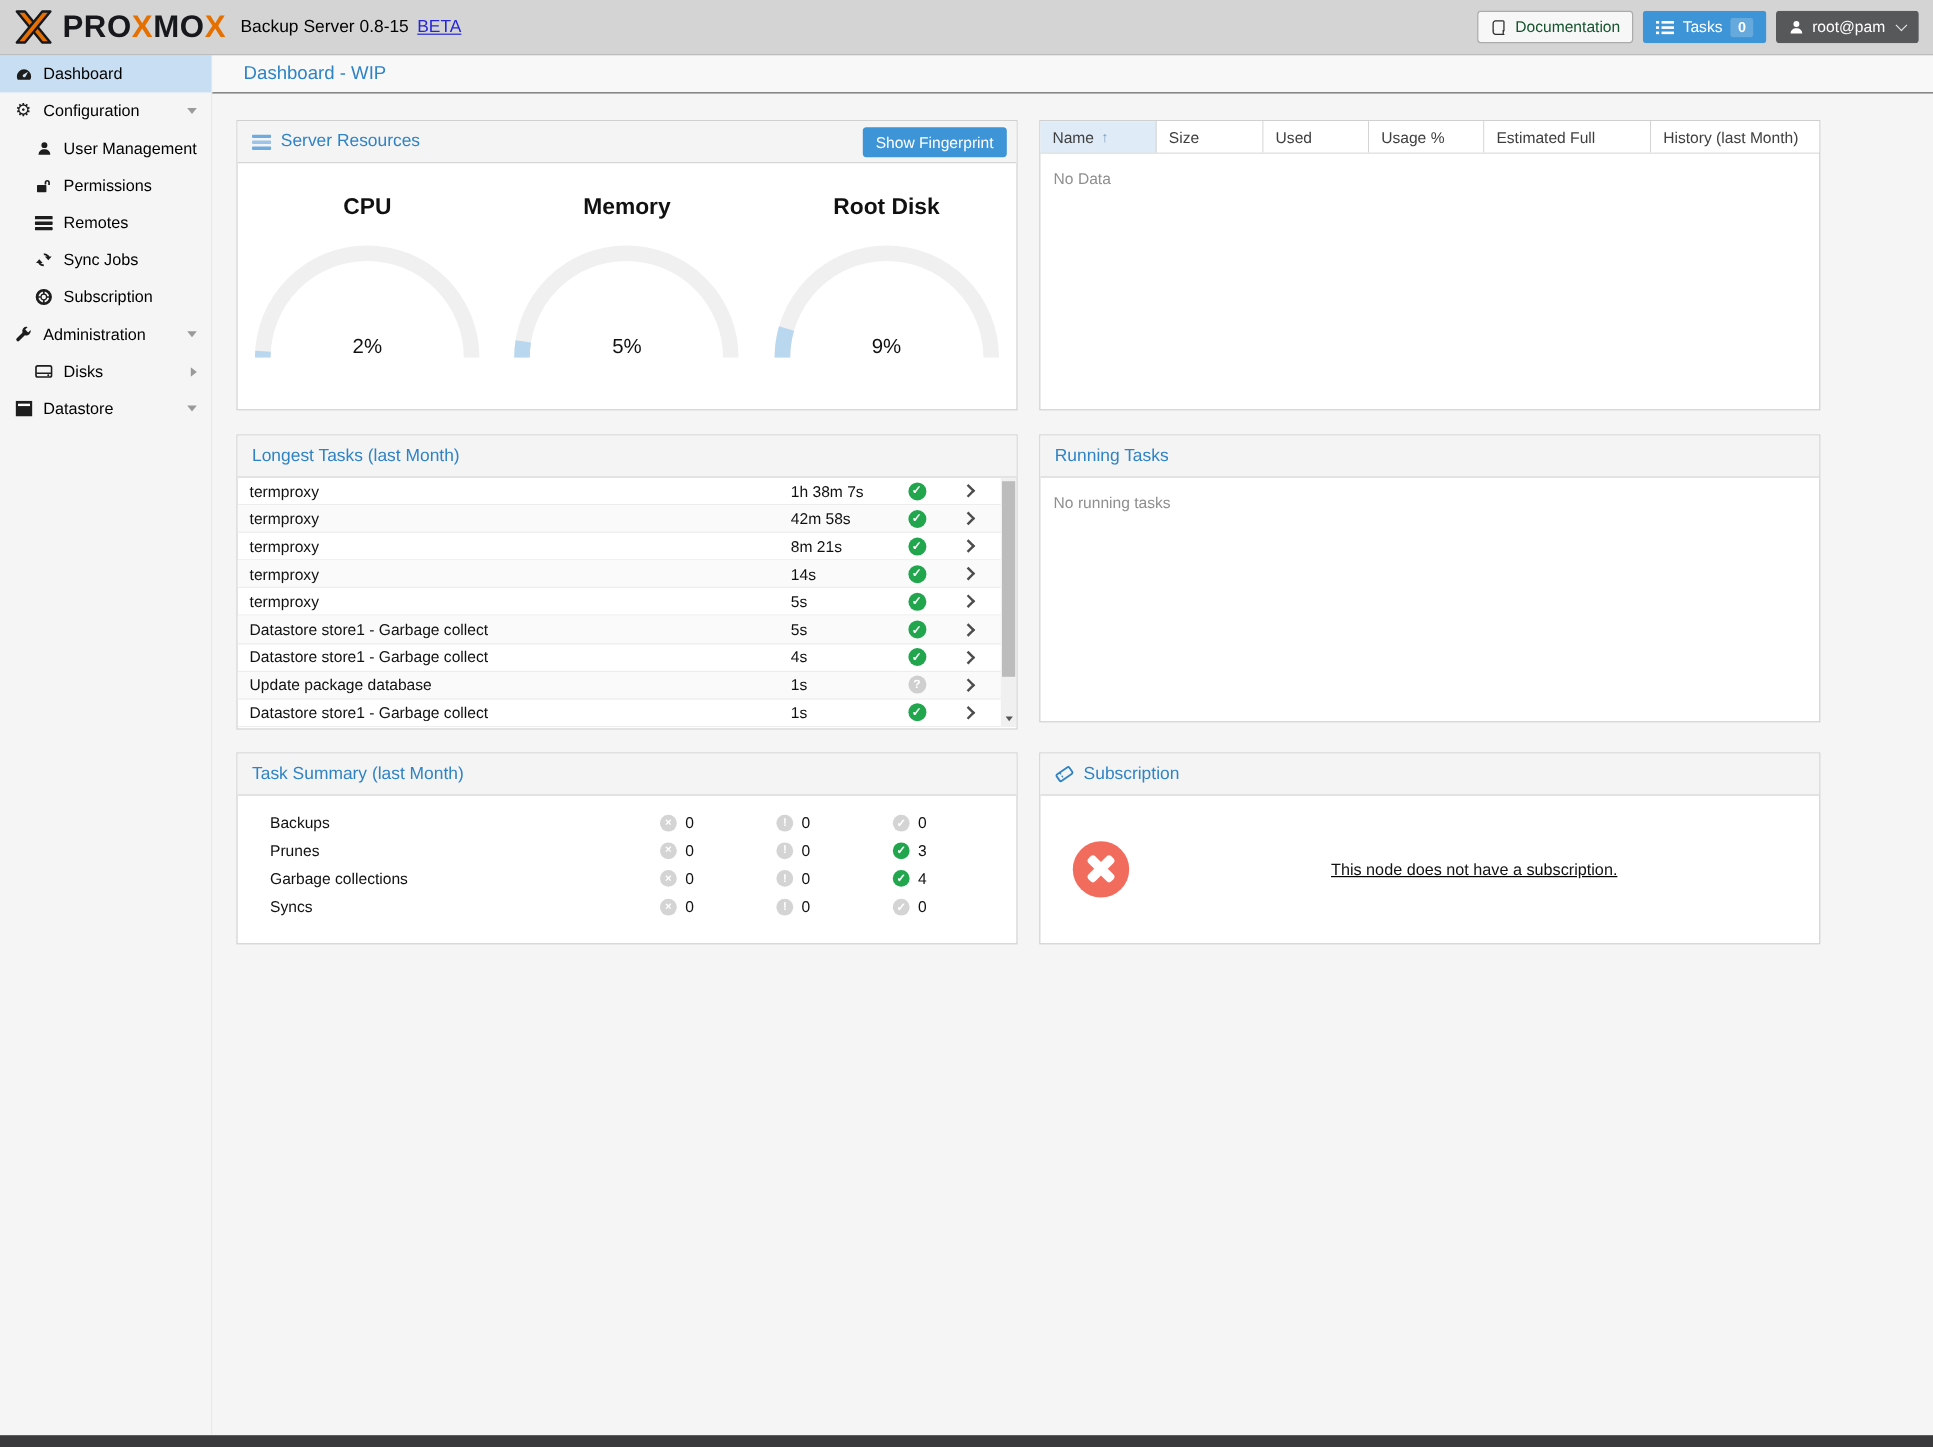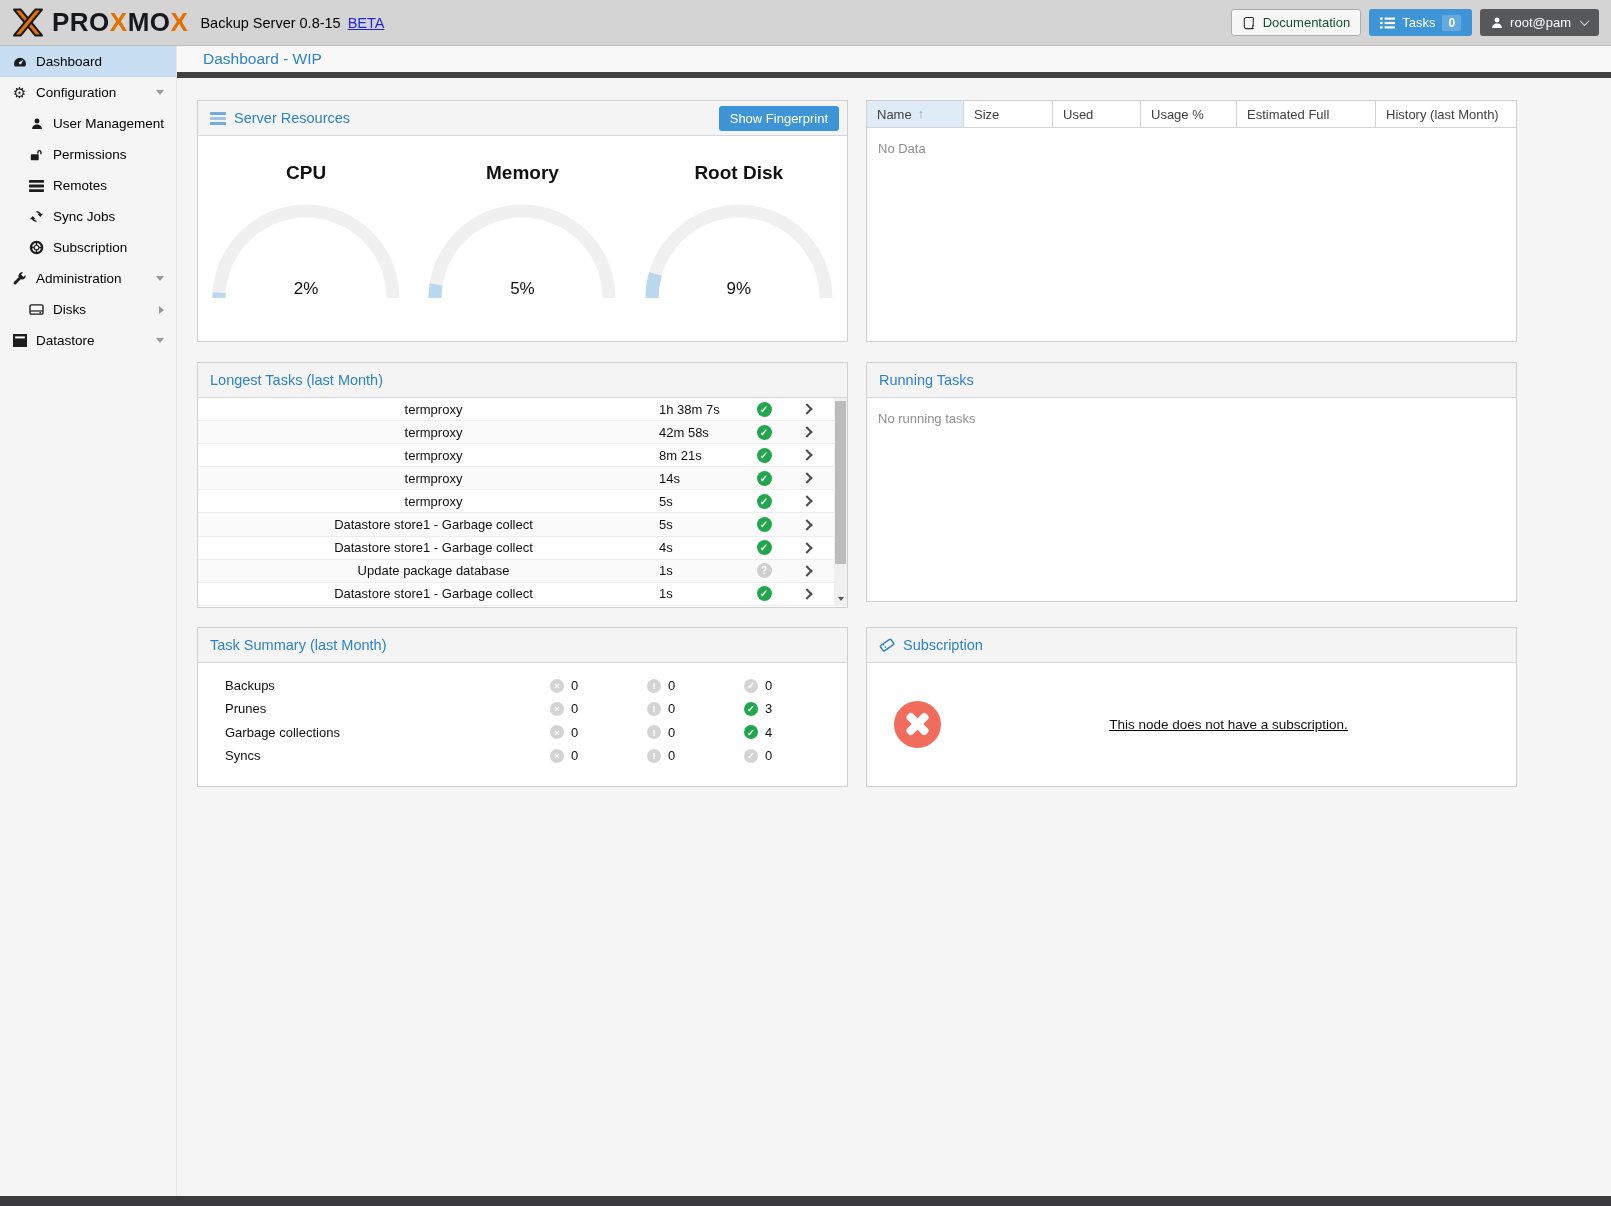--- a/index.html
+++ b/index.html
@@ -26,21 +26,21 @@
   .side-item { position:relative; height:31px; display:flex; align-items:center; font-size:13.5px; color:#000; cursor:pointer; }
   .side-item.lv0 { padding-left:10px; }
   .side-item.lv1 { padding-left:27px; }
   .side-item.selected { background:#c8def2; }
   .side-ic { width:19px; margin-right:7px; display:flex; justify-content:center; align-items:center; }
   .expand { position:absolute; right:12px; }
   .tri-down { width:0; height:0; border-left:4.5px solid transparent; border-right:4.5px solid transparent; border-top:5.5px solid #9a9a9a; }
   .tri-right { width:0; height:0; border-top:4.5px solid transparent; border-bottom:4.5px solid transparent; border-left:5.5px solid #9a9a9a; }
 
   
-  .content-header { position:absolute; left:177px; top:46px; width:1434px; height:32px; background:#f8f8f8; border-bottom:6px solid #404040; display:flex; align-items:center; }
+  .content-header { position:absolute; left:177px; top:46px; width:1434px; height:32px; background:#f8f8f8; border-bottom:1px solid #404040; display:flex; align-items:center; }
   .page-title { margin-left:26px; font-size:15.5px; color:#2f83c5; }
 
   
   .content { position:absolute; left:177px; top:78px; width:1434px; height:1118px; background:#f5f5f5; }
   .panel { position:absolute; background:#fff; border:1px solid #d0d0d0; }
   .panel-header { height:35px; background:#f4f4f4; border-bottom:1px solid #d6d6d6; display:flex; align-items:center; padding:0 8px 0 12px; }
   .panel-title { font-size:14.5px; color:#2f83c5; }
   .ph-icon { margin-right:8px; display:flex; }
   .btn-fingerprint { margin-left:auto; background:#3d94d6; color:#fff; border:none; border-radius:3px; font-size:13px; padding:5px 11px; cursor:pointer; font-family:"Liberation Sans",sans-serif; }
 
@@ -56,21 +56,21 @@
   .gauge-cell { width:33.33%; display:flex; flex-direction:column; align-items:center; }
   .gauge-label { font-size:19px; font-weight:bold; color:#111; }
   .gauge-wrap { position:relative; margin-top:17px; width:190px; height:100px; }
   .gauge-value { position:absolute; bottom:2px; left:0; width:100%; text-align:center; font-size:17px; color:#111; }
 
   
   .lt-list { position:relative; height:208px; overflow:hidden; }
   .lt-rows { margin-right:13px; }
   .lt-row { display:flex; align-items:center; height:23.1px; border-bottom:1px solid #ededed; font-size:13px; color:#111; cursor:pointer; }
   .lt-row:nth-child(even) { background:#fafafa; }
-  .lt-name { width:461px; padding-left:10px; white-space:nowrap; overflow:hidden;text-align:center; }
+  .lt-name { width:461px; padding-left:10px; white-space:nowrap; overflow:hidden; }
   .lt-dur { width:90px; }
   .lt-status { width:30px; display:flex; justify-content:center; }
   .lt-chev { width:55px; display:flex; justify-content:center; }
   .chev-r { width:8px; height:8px; border-top:2.4px solid #4d4d4d; border-right:2.4px solid #4d4d4d; transform:rotate(45deg); }
   .st-ic { width:15px; height:15px; border-radius:50%; color:#fff; font-size:10px; font-weight:bold; display:inline-flex; align-items:center; justify-content:center; }
   .lt-scroll { position:absolute; right:0; top:0; width:13px; height:208px; background:#f0f0f0; }
   .lt-thumb { position:absolute; left:1px; top:3px; width:11px; height:163px; background:#bcbcbc; cursor:pointer; }
   .lt-scrollbtn { position:absolute; left:0; bottom:1px; width:13px; height:13px; display:flex; align-items:center; justify-content:center; cursor:pointer; }
   .tri-down-sm { width:0; height:0; border-left:3.5px solid transparent; border-right:3.5px solid transparent; border-top:4.5px solid #555; }
 

